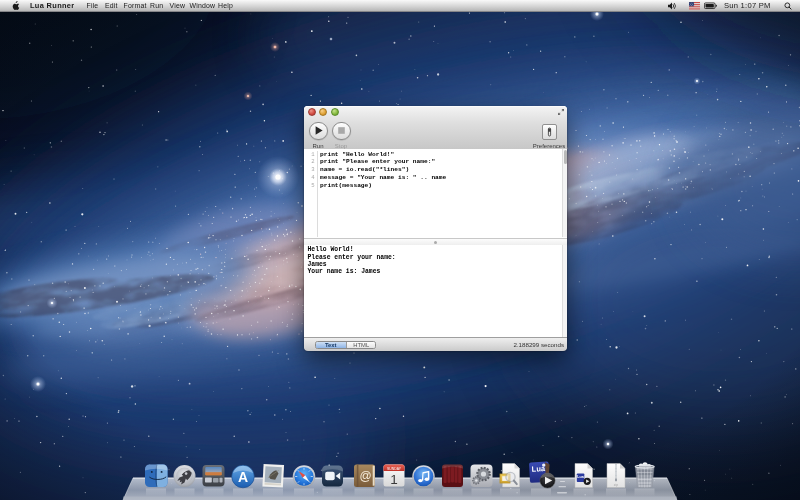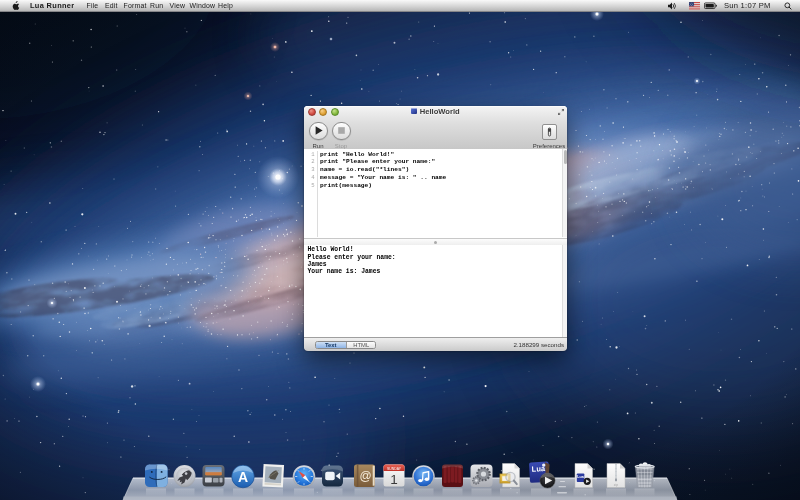--- a/index.html
+++ b/index.html
@@ -1469,21 +1469,20 @@
   <circle cx="7.5" cy="7.5" r="5.4" fill="none" stroke="#1a1a1a" stroke-width="2"></circle>
   <path d="M11.5 11.5l4.5 4.5" stroke="#1a1a1a" stroke-width="2.2" stroke-linecap="round"></path>
  </svg>
 </div>
 
 <div id="win">
  <div id="chrome">
   <span class="tl" style="left:3.8px;background:radial-gradient(circle at 35% 30%,#ec9489,#d24a40 60%,#a83a33);border-color:#993a33"></span>
   <span class="tl" style="left:14.8px;background:radial-gradient(circle at 35% 30%,#f8d08a,#e0a235 60%,#b37b24);border-color:#a67722"></span>
   <span class="tl" style="left:26.6px;background:radial-gradient(circle at 35% 30%,#c6e38e,#83b83c 60%,#5f942c);border-color:#5a8c2b"></span>
-  <div id="wtitle"><span id="wticon"></span>HelloWorld</div>
   <svg id="fsarrows" width="8" height="8" viewBox="0 0 16 16">
           <path fill="#666" d="M9 2h5v5l-2-2-2 2-1-1 2-2zM7 14H2V9l2 2 2-2 1 1-2 2z"></path>
         </svg>
   <div class="toolbtn" style="left:5.3px">
    <svg width="17" height="17" viewBox="0 0 17 17">
             <polygon points="5.6,4.2 12.6,8.5 5.6,12.8" fill="#262626"></polygon>
           </svg>
   </div>
   <div class="toolbtn" style="left:28.3px">
    <svg width="17" height="17" viewBox="0 0 17 17">

